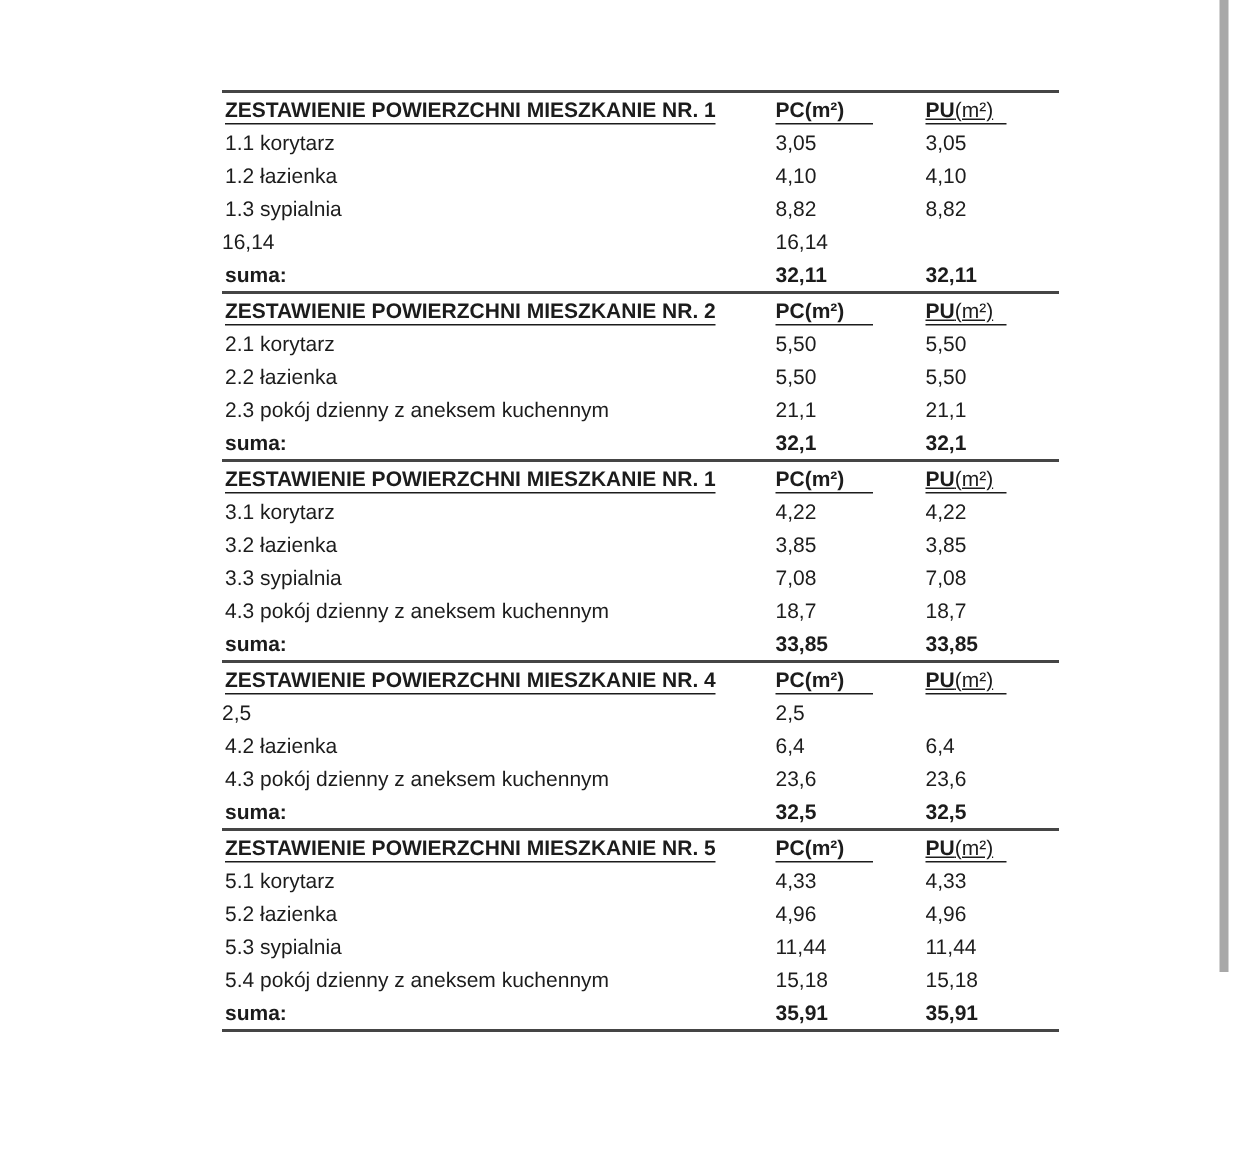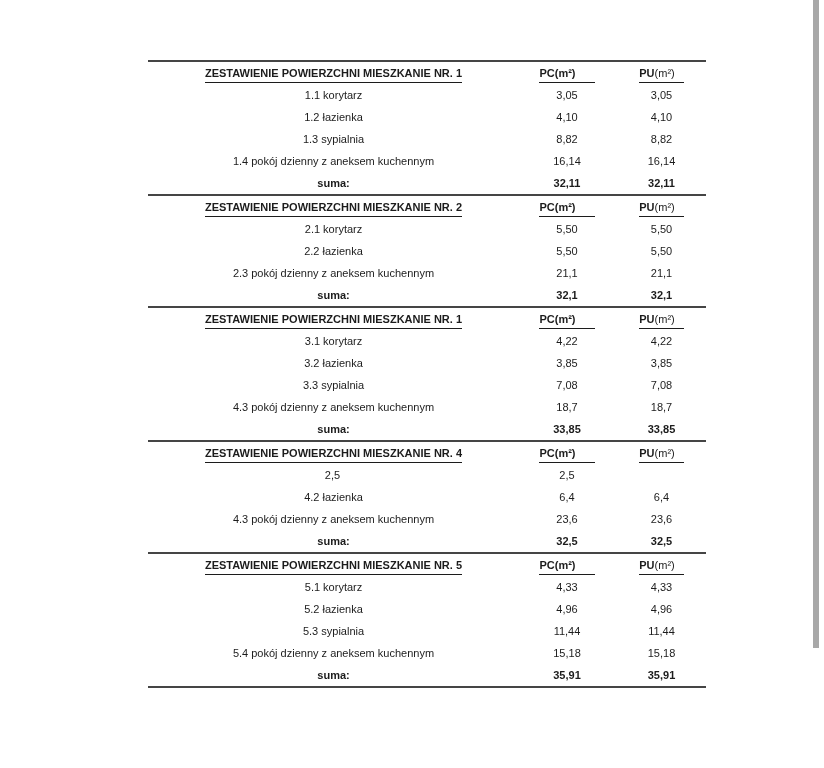--- a/index.html
+++ b/index.html
@@ -26,36 +26,35 @@
     border-top: 2px solid #454545;
   }
   section.apt {
     border-bottom: 2px solid #454545;
   }
   .row {
     display: grid;
     grid-template-columns: 369px 100px 1fr;
     height: 22px;
     line-height: 22px;
-    font-size: 11px;
+    font-size: 14px;
     white-space: nowrap;
-    text-align: center;
   }
   .cell { overflow: visible; }
   .cell.label { padding-left: 2px; }
   .row.header .cell { font-weight: bold; }
   .row.suma .cell { font-weight: bold; }
   
   .u {
     display: inline-block;
     line-height: 18px;
     border-bottom: 1.6px solid #1c1c1c;
   }
   .u.ext-pc { padding-right: 19px; }
-  .u.ext-pu { padding-right: 9px; }
+  .u.ext-pu { padding-right: 9px; text-decoration: underline; }
   .u .light { font-weight: normal; }
   
   .scrollbar-track {
     position: absolute;
     left: 812px;
     top: 0;
     width: 8px;
     height: 768px;
     background: #ffffff;
   }
@@ -90,21 +89,20 @@
         <div class="cell label">1.2 łazienka</div>
         <div class="cell">4,10</div>
         <div class="cell">4,10</div>
       </div>
       <div class="row">
         <div class="cell label">1.3 sypialnia</div>
         <div class="cell">8,82</div>
         <div class="cell">8,82</div>
       </div>
       <div class="row">
-        <div class="cell label">1.4 pokój dzienny z aneksem kuchennym</div>
         <div class="cell">16,14</div>
         <div class="cell">16,14</div>
       </div>
       <div class="row suma">
         <div class="cell label">suma:</div>
         <div class="cell">32,11</div>
         <div class="cell">32,11</div>
       </div>
     </section>
 

